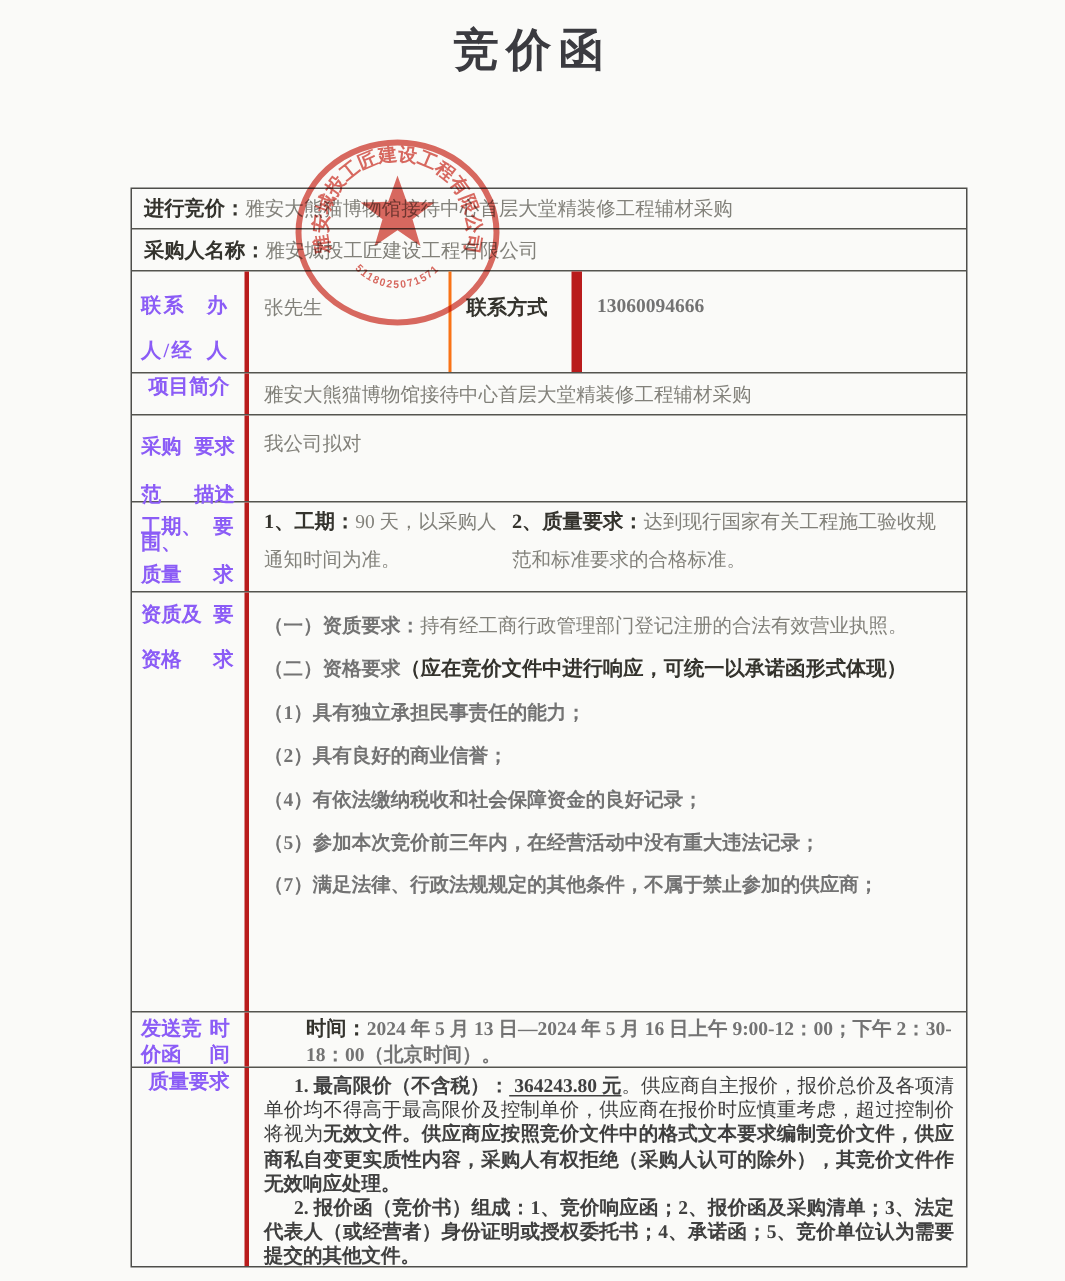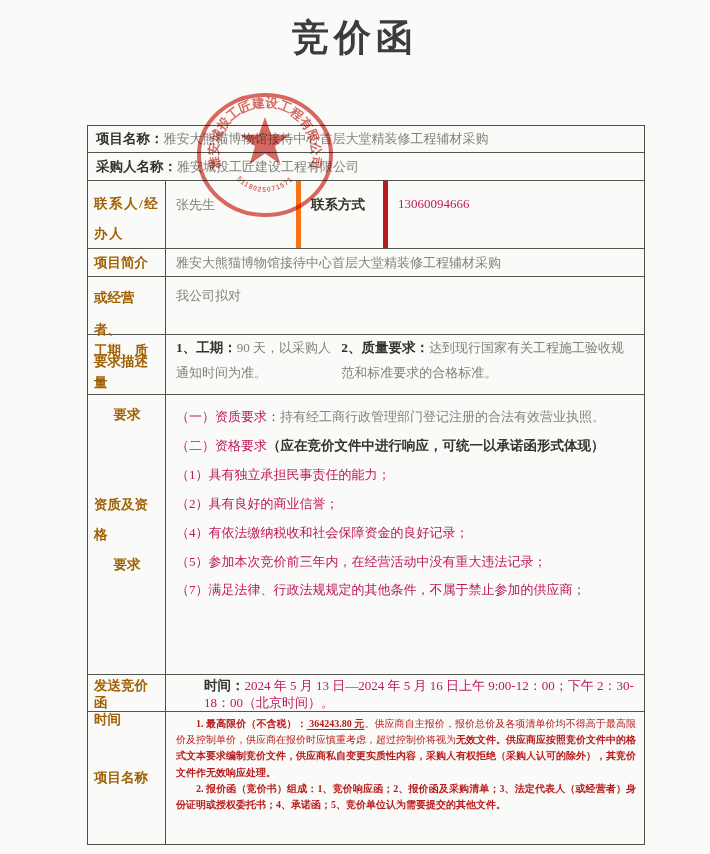--- a/index.html
+++ b/index.html
@@ -5,64 +5,64 @@
   * { margin:0; padding:0; box-sizing:border-box; }
   html,body { width:710px; height:854px; }
   body {
     font-family:"Liberation Serif","DejaVu Serif",serif;
     background:#fafaf8; color:#44433f; position:relative; overflow:hidden;
   }
   .page { position:absolute; left:0; top:0; width:710px; height:854px; }
 
   .doc-title {
     position:absolute; left:0; top:13px; width:710px;
-    text-align:center; font-size:37px; font-weight:bold;
+    text-align:center; font-size:30px; font-weight:bold;
     letter-spacing:5px; color:#3b3b40;
   }
   .intro {
     position:absolute; left:76px; top:59px; width:575px;
     font-size:14.6px; line-height:22px; color:#45443f;
     text-indent:44px; text-align:justify;
   }
   .intro .u { text-decoration:underline; text-underline-offset:3px; color:#5d5c55; }
 
   .bid-table {
     position:absolute; left:87px; top:125px; width:558px; height:720px;
     border:1px solid #4e4e4b; background:transparent;
   }
   .trow { display:flex; width:100%; border-top:1px solid #55554f; }
   .trow:first-child { border-top:none; }
   .lbl {
-    width:78px; flex:0 0 78px; border-right:1px solid #b91c1c;
-    font-weight:bold; font-size:13.5px; color:#a16207;
-    padding:0 5px 0 6px; display:flex; flex-direction:column;
+    width:78px; flex:0 0 78px; border-right:3px solid #b91c1c;
+    font-weight:bold; font-size:13.5px; color:#8b5cf6;
+    padding:0 5px 0 6px; display:flex; 
   }
   .lbl .ln { line-height:32px; }
   .lbl .ctr { text-align:center; }
   .cell { flex:1 1 auto; padding:0 8px 0 10px; font-size:13px; }
   .merged { flex:1 1 auto; display:flex; align-items:center; padding-left:8px; font-size:13px; }
   .blabel { font-weight:bold; font-size:13.5px; color:#34332d; }
   .gval { color:#82817a; }
-  .dval { color:#be185d; }
+  .dval { color:#737373;font-weight:bold; }
 
   
   .r1 { height:26px; }
   .r2 { height:28px; }
   .r3 { height:68px; }
   .r4 { height:28px;font-family:Liberation Serif, serif; }
   .r5 { height:58px; }
   .r6 { height:60px; }
   .r7 { height:280px; }
   .r8 { height:37px;gap:28px; }
   .r9 { height:133px; }
 
   .r3 .lbl { padding-top:8px; letter-spacing:1.5px; }
   .r3 .lbl .ln { line-height:30px; }
-  .r3 .cmid { width:135px; flex:0 0 135px; border-right:5px solid #f97316; padding-top:15px; }
-  .r3 .chead { width:87px; flex:0 0 87px; border-right:5px solid #b91c1c; padding-top:15px; }
+  .r3 .cmid { width:135px; flex:0 0 135px; border-right:2px solid #f97316; padding-top:15px; }
+  .r3 .chead { width:87px; flex:0 0 87px; border-right:7px solid #b91c1c; padding-top:15px; }
   .r3 .cval { flex:1 1 auto; padding-top:15px; }
 
   .r4 .lbl { justify-content:center; }
   .r4 .cell { display:flex; align-items:center; }
 
   .r5 .lbl { padding-top:5px; }
   .r5 .cell { padding-top:10px; }
 
   .r6 .lbl { justify-content:space-between; }
   .r6 .cell { display:flex; flex-direction:row; justify-content:center; line-height:25px; }
@@ -70,21 +70,21 @@
   .r7 .lbl { justify-content:center; }
   .r7 .lbl .ln { line-height:30px; }
   .r7 .cell { padding-top:8px; }
   .r7 .qitem { line-height:28.9px; white-space:nowrap; }
 
   .r8 .lbl { padding-top:2px; }
   .r8 .lbl .ln { line-height:17px; }
   .r8 .cell { padding-top:3px; line-height:16.5px; font-size:13px; }
 
   .r9 .lbl { justify-content:center; }
-  .r9 .cell { padding-top:4px; font-size:10px; line-height:16.2px; color:#b91c1c; text-align:justify; }
+  .r9 .cell { padding-top:4px; font-size:13px; line-height:16.2px; color:#404040; text-align:justify; }
   .r9 .cell p { text-indent:20px; }
   .r9 .bold { font-weight:bold; }
   .r9 .price { font-weight:bold; text-decoration:underline; text-underline-offset:2px; }
 
   .stamp {
     position:absolute; left:194px; top:92px; width:142px; height:128px;
     opacity:.82; mix-blend-mode:multiply; pointer-events:none;
   }
 </style>
 </head>
@@ -92,21 +92,21 @@
 
 <div class="page">
 
   <div class="doc-title">竞价函</div>
 
 
   <div class="bid-table">
 
     <div class="trow r1">
       <div class="merged">
-        <span class="blabel">项目名称：</span>
+        <span class="blabel">进行竞价：</span>
         <span class="gval">雅安大熊猫博物馆接待中心首层大堂精装修工程辅材采购</span>
       </div>
     </div>
 
     <div class="trow r2">
       <div class="merged">
         <span class="blabel">采购人名称：</span>
         <span class="gval">雅安城投工匠建设工程有限公司</span>
       </div>
     </div>
@@ -123,21 +123,21 @@
 
     <div class="trow r4">
       <div class="lbl">
         <span>项目简介</span>
       </div>
       <div class="cell gval">雅安大熊猫博物馆接待中心首层大堂精装修工程辅材采购</div>
     </div>
 
     <div class="trow r5">
       <div class="lbl">
-        <span class="ln">或经营者、</span>
+        <span class="ln">采购范围、</span>
         <span class="ln">要求描述</span>
       </div>
       <div class="cell gval">我公司拟对</div>
     </div>
 
     <div class="trow r6">
       <div class="lbl">
         <span class="ln">工期、质量</span>
         <span class="ln ctr">要求</span>
       </div>
@@ -168,21 +168,21 @@
         <span class="ln">发送竞价函</span>
         <span class="ln">时间</span>
       </div>
       <div class="cell">
         <span class="blabel">时间：</span><span class="dval">2024 年 5 月 13 日—2024 年 5 月 16 日上午 9:00-12：00；下午 2：30-18：00（北京时间）。</span>
       </div>
     </div>
 
     <div class="trow r9">
       <div class="lbl">
-        <span>项目名称</span>
+        <span>质量要求</span>
       </div>
       <div class="cell">
         <p><span class="bold">1. 最高限价（不含税）：</span><span class="price"> 364243.80 元</span><span>。供应商自主报价，报价总价及各项清单价均不得高于最高限价及控制单价，供应商在报价时应慎重考虑，超过控制价将视为</span><span class="bold">无效文件。供应商应按照竞价文件中的格式文本要求编制竞价文件，供应商私自变更实质性内容，采购人有权拒绝（采购人认可的除外），其竞价文件作无效响应处理。</span></p>
         <p class="bold">2. 报价函（竞价书）组成：1、竞价响应函；2、报价函及采购清单；3、法定代表人（或经营者）身份证明或授权委托书；4、承诺函；5、竞价单位认为需要提交的其他文件。</p>
       </div>
     </div>
 
   </div>
 
   <svg class="stamp" viewBox="0 0 142 128" xmlns="http://www.w3.org/2000/svg">

